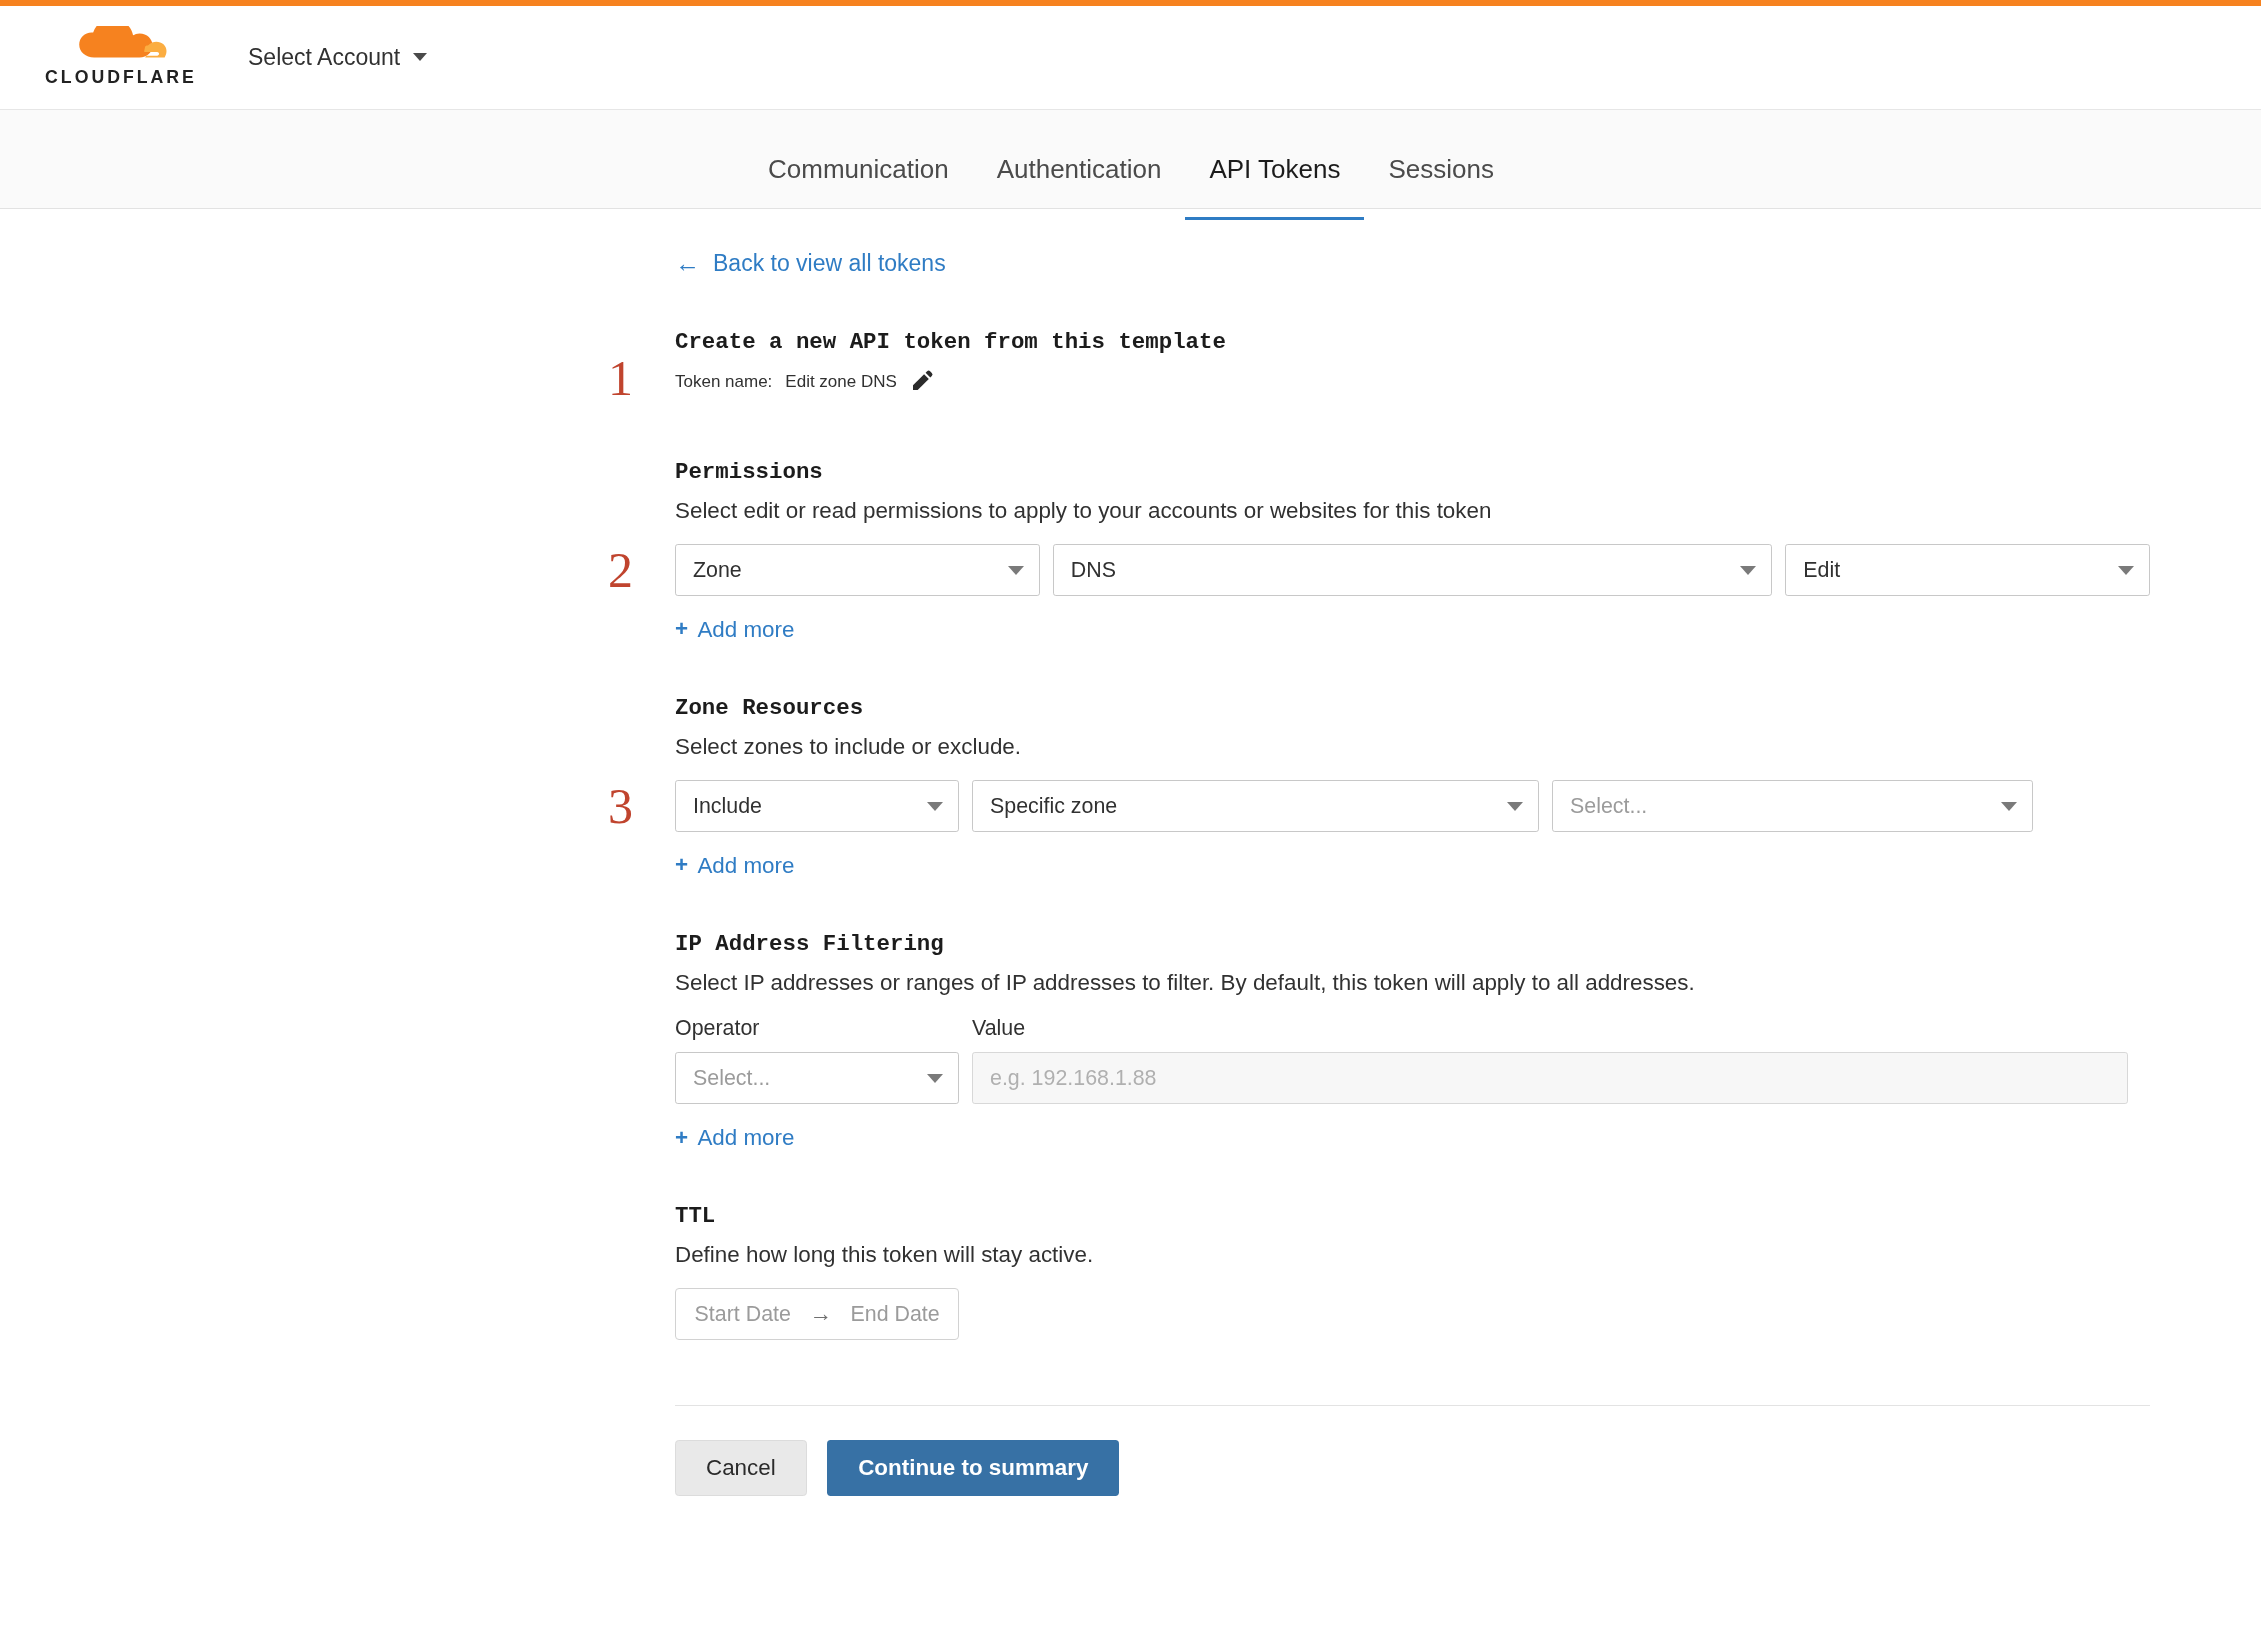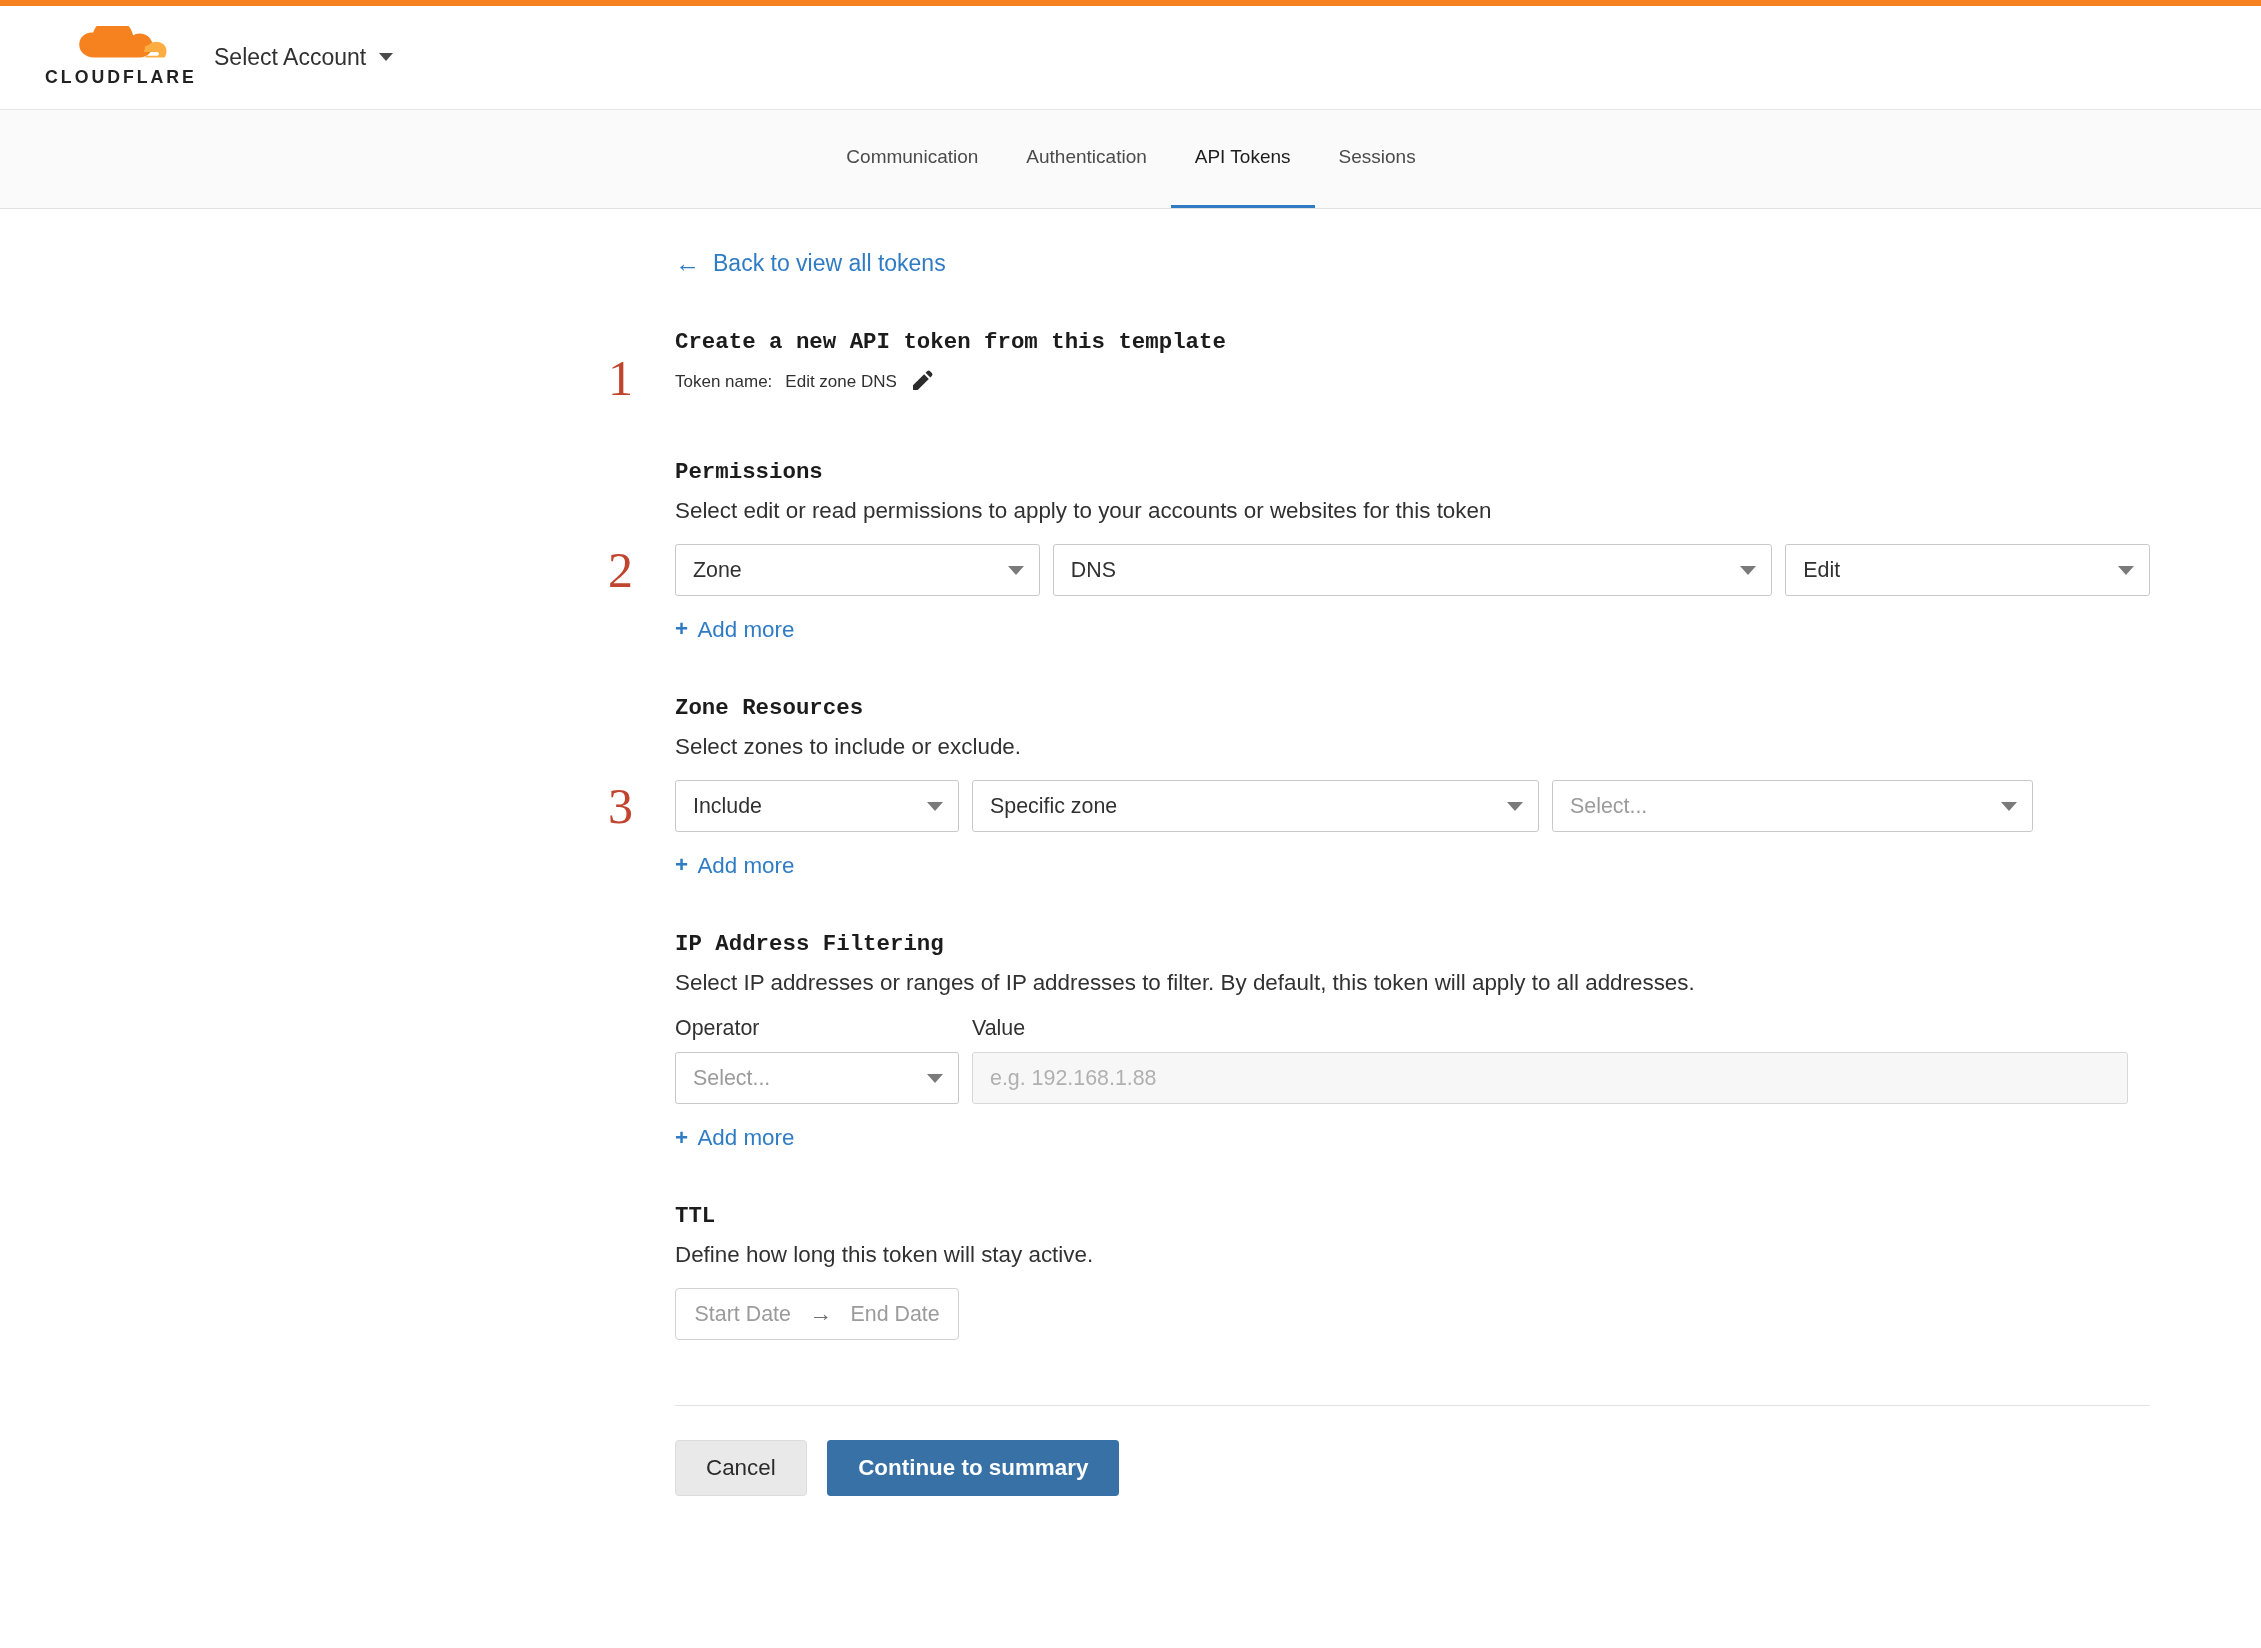--- a/index.html
+++ b/index.html
@@ -50,20 +50,21 @@
     font-size: 17.7px;
     font-weight: bold;
     letter-spacing: 3px;
     color: #222;
     margin-top: 1.9px;
   }
   .account-select {
     display: flex;
     align-items: center;
     gap: 13px;
+    margin-left: 34px;
     font-size: 23px;
     color: #313131;
     cursor: pointer;
   }
   .caret-down {
     width: 0; height: 0;
     border-left: 7.5px solid transparent;
     border-right: 7.5px solid transparent;
     border-top: 8.4px solid #4a4a4a;
   }
@@ -75,26 +76,26 @@
     border-bottom: 0.9px solid #e2e2e2;
     display: flex;
     align-items: stretch;
     justify-content: center;
     gap: 0;
   }
   .nav-tab {
     display: flex;
     align-items: center;
     padding: 0 24px;
-    font-size: 19px;
+    font-size: 26px;
     color: #4b4b4b;
     cursor: pointer;
     border-bottom: 3.7px solid transparent;
     position: relative;
-    top: 0;
+    top: 12px;
   }
   .nav-tab.active {
     color: #1c1c1c;
     border-bottom-color: #2f7cc4;
   }
 
   
   .content {
     position: relative;
     padding-left: 675px;

